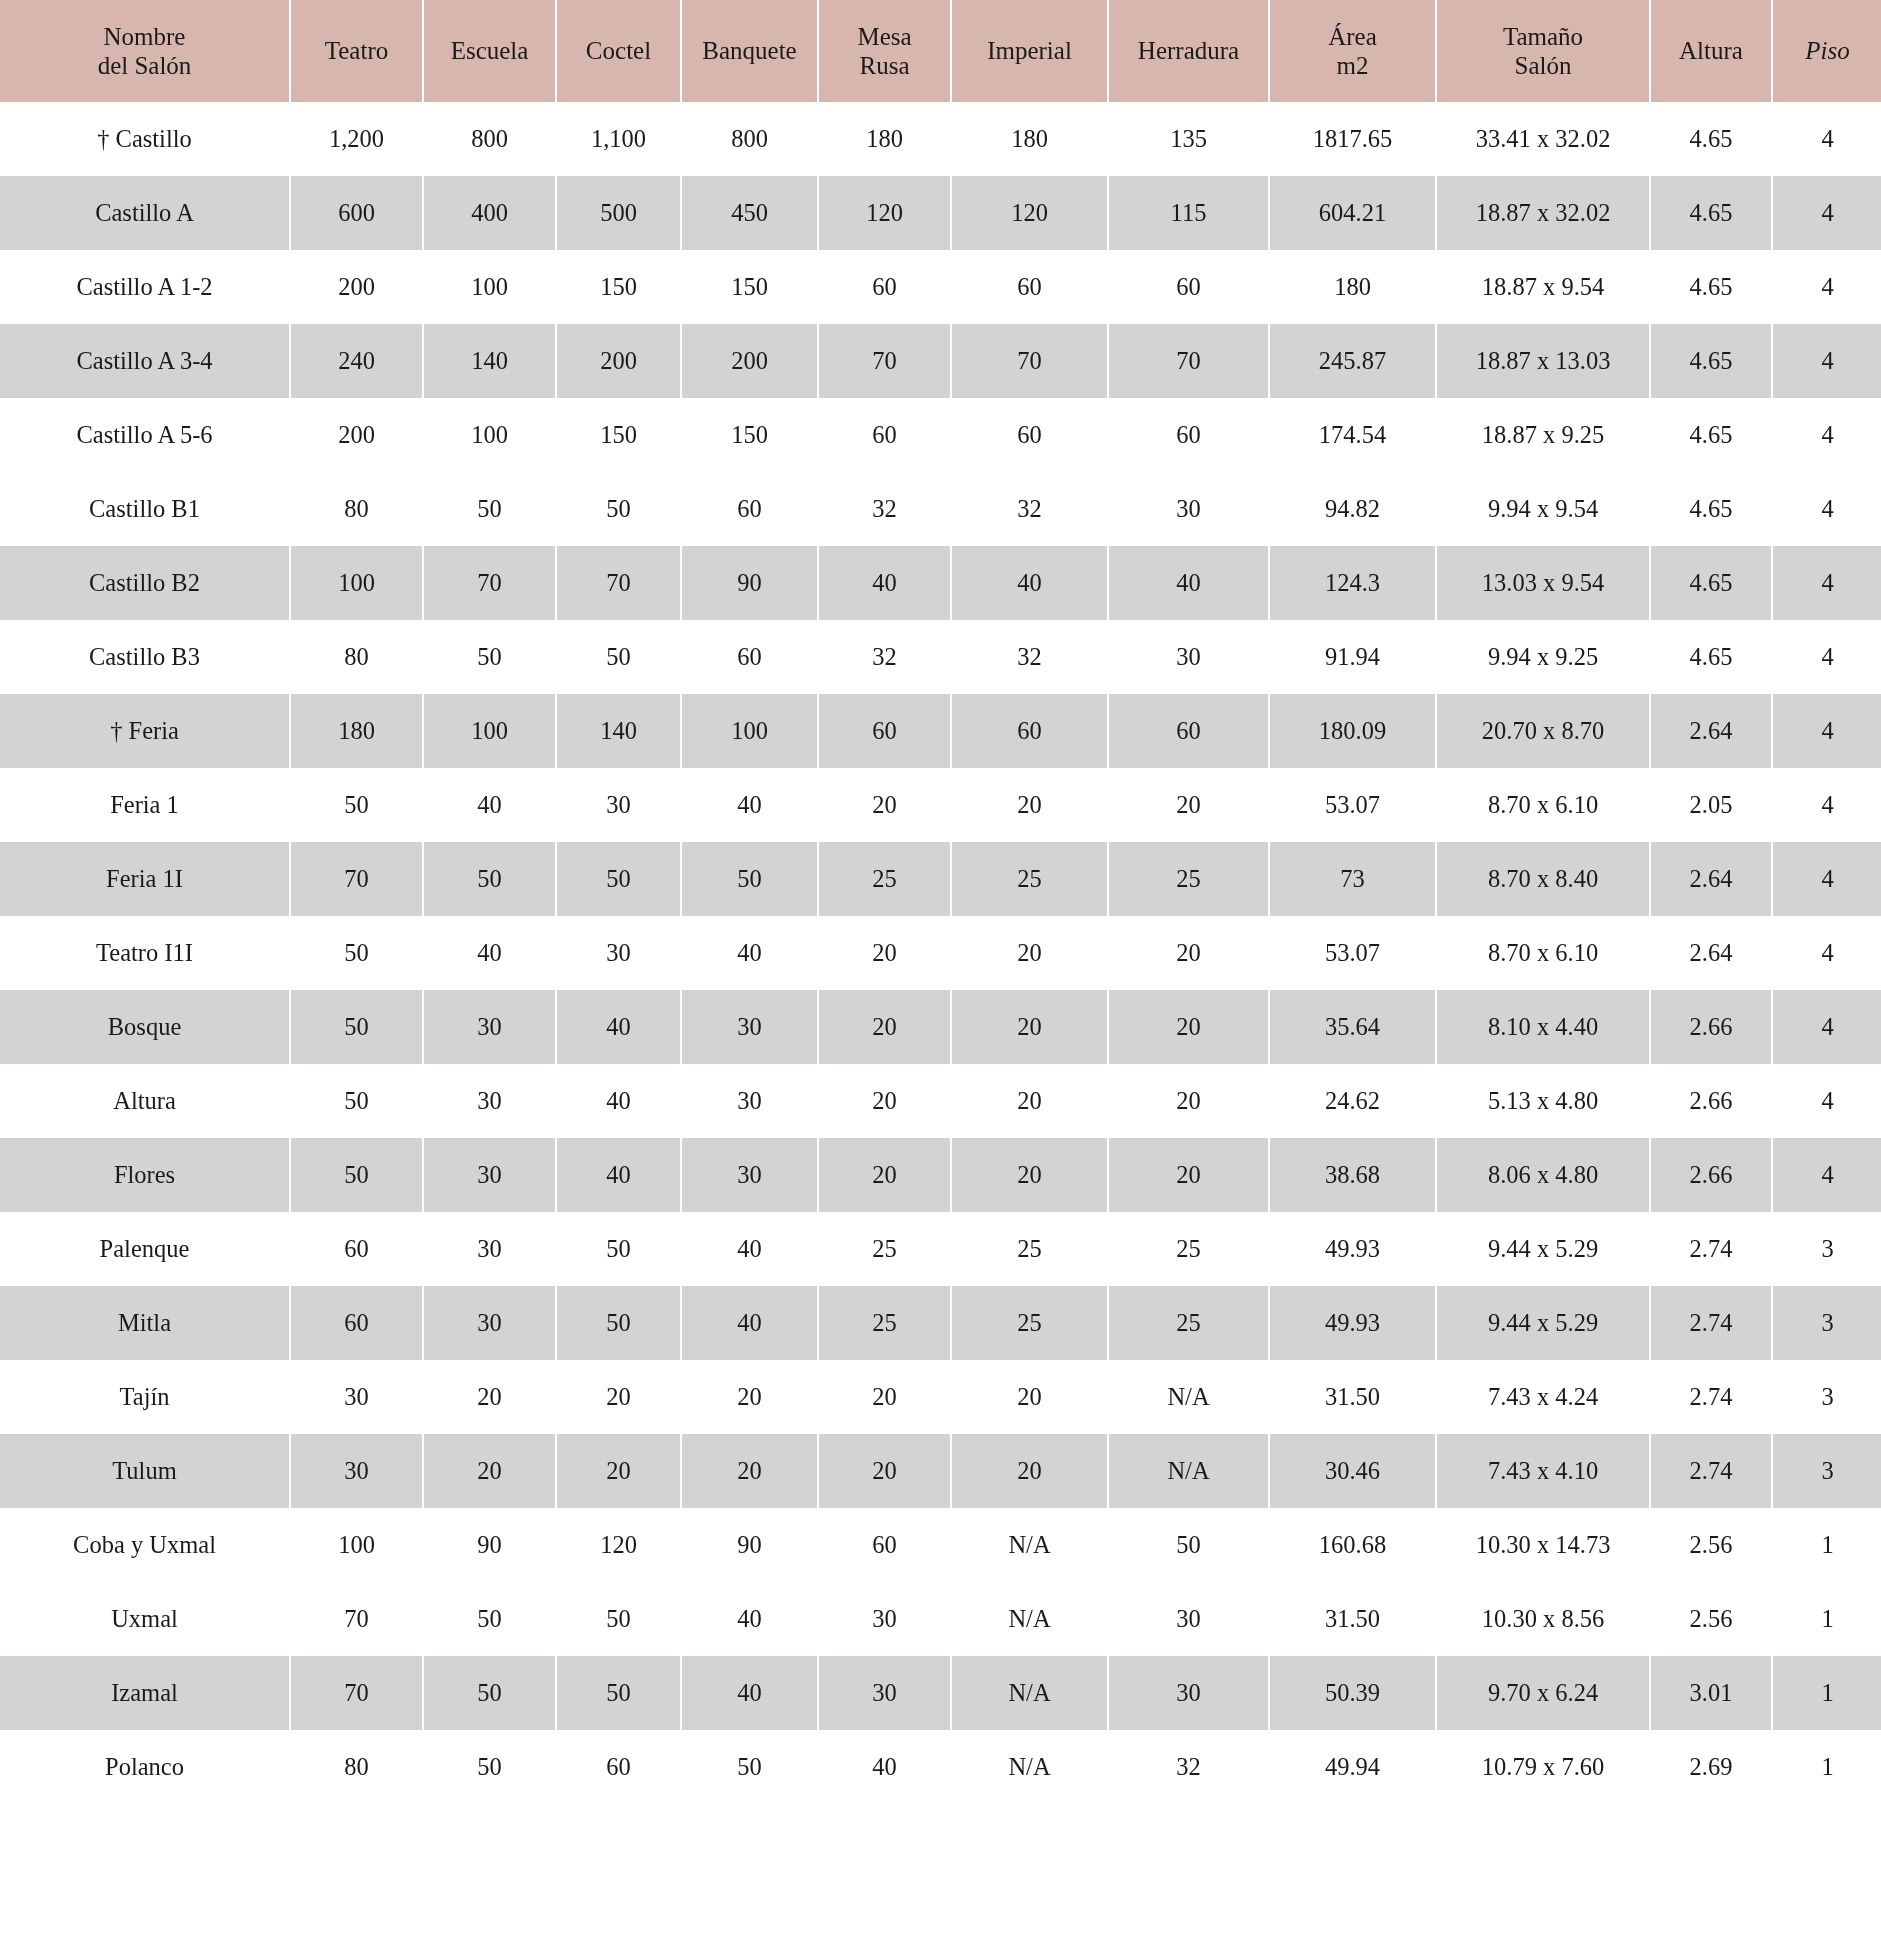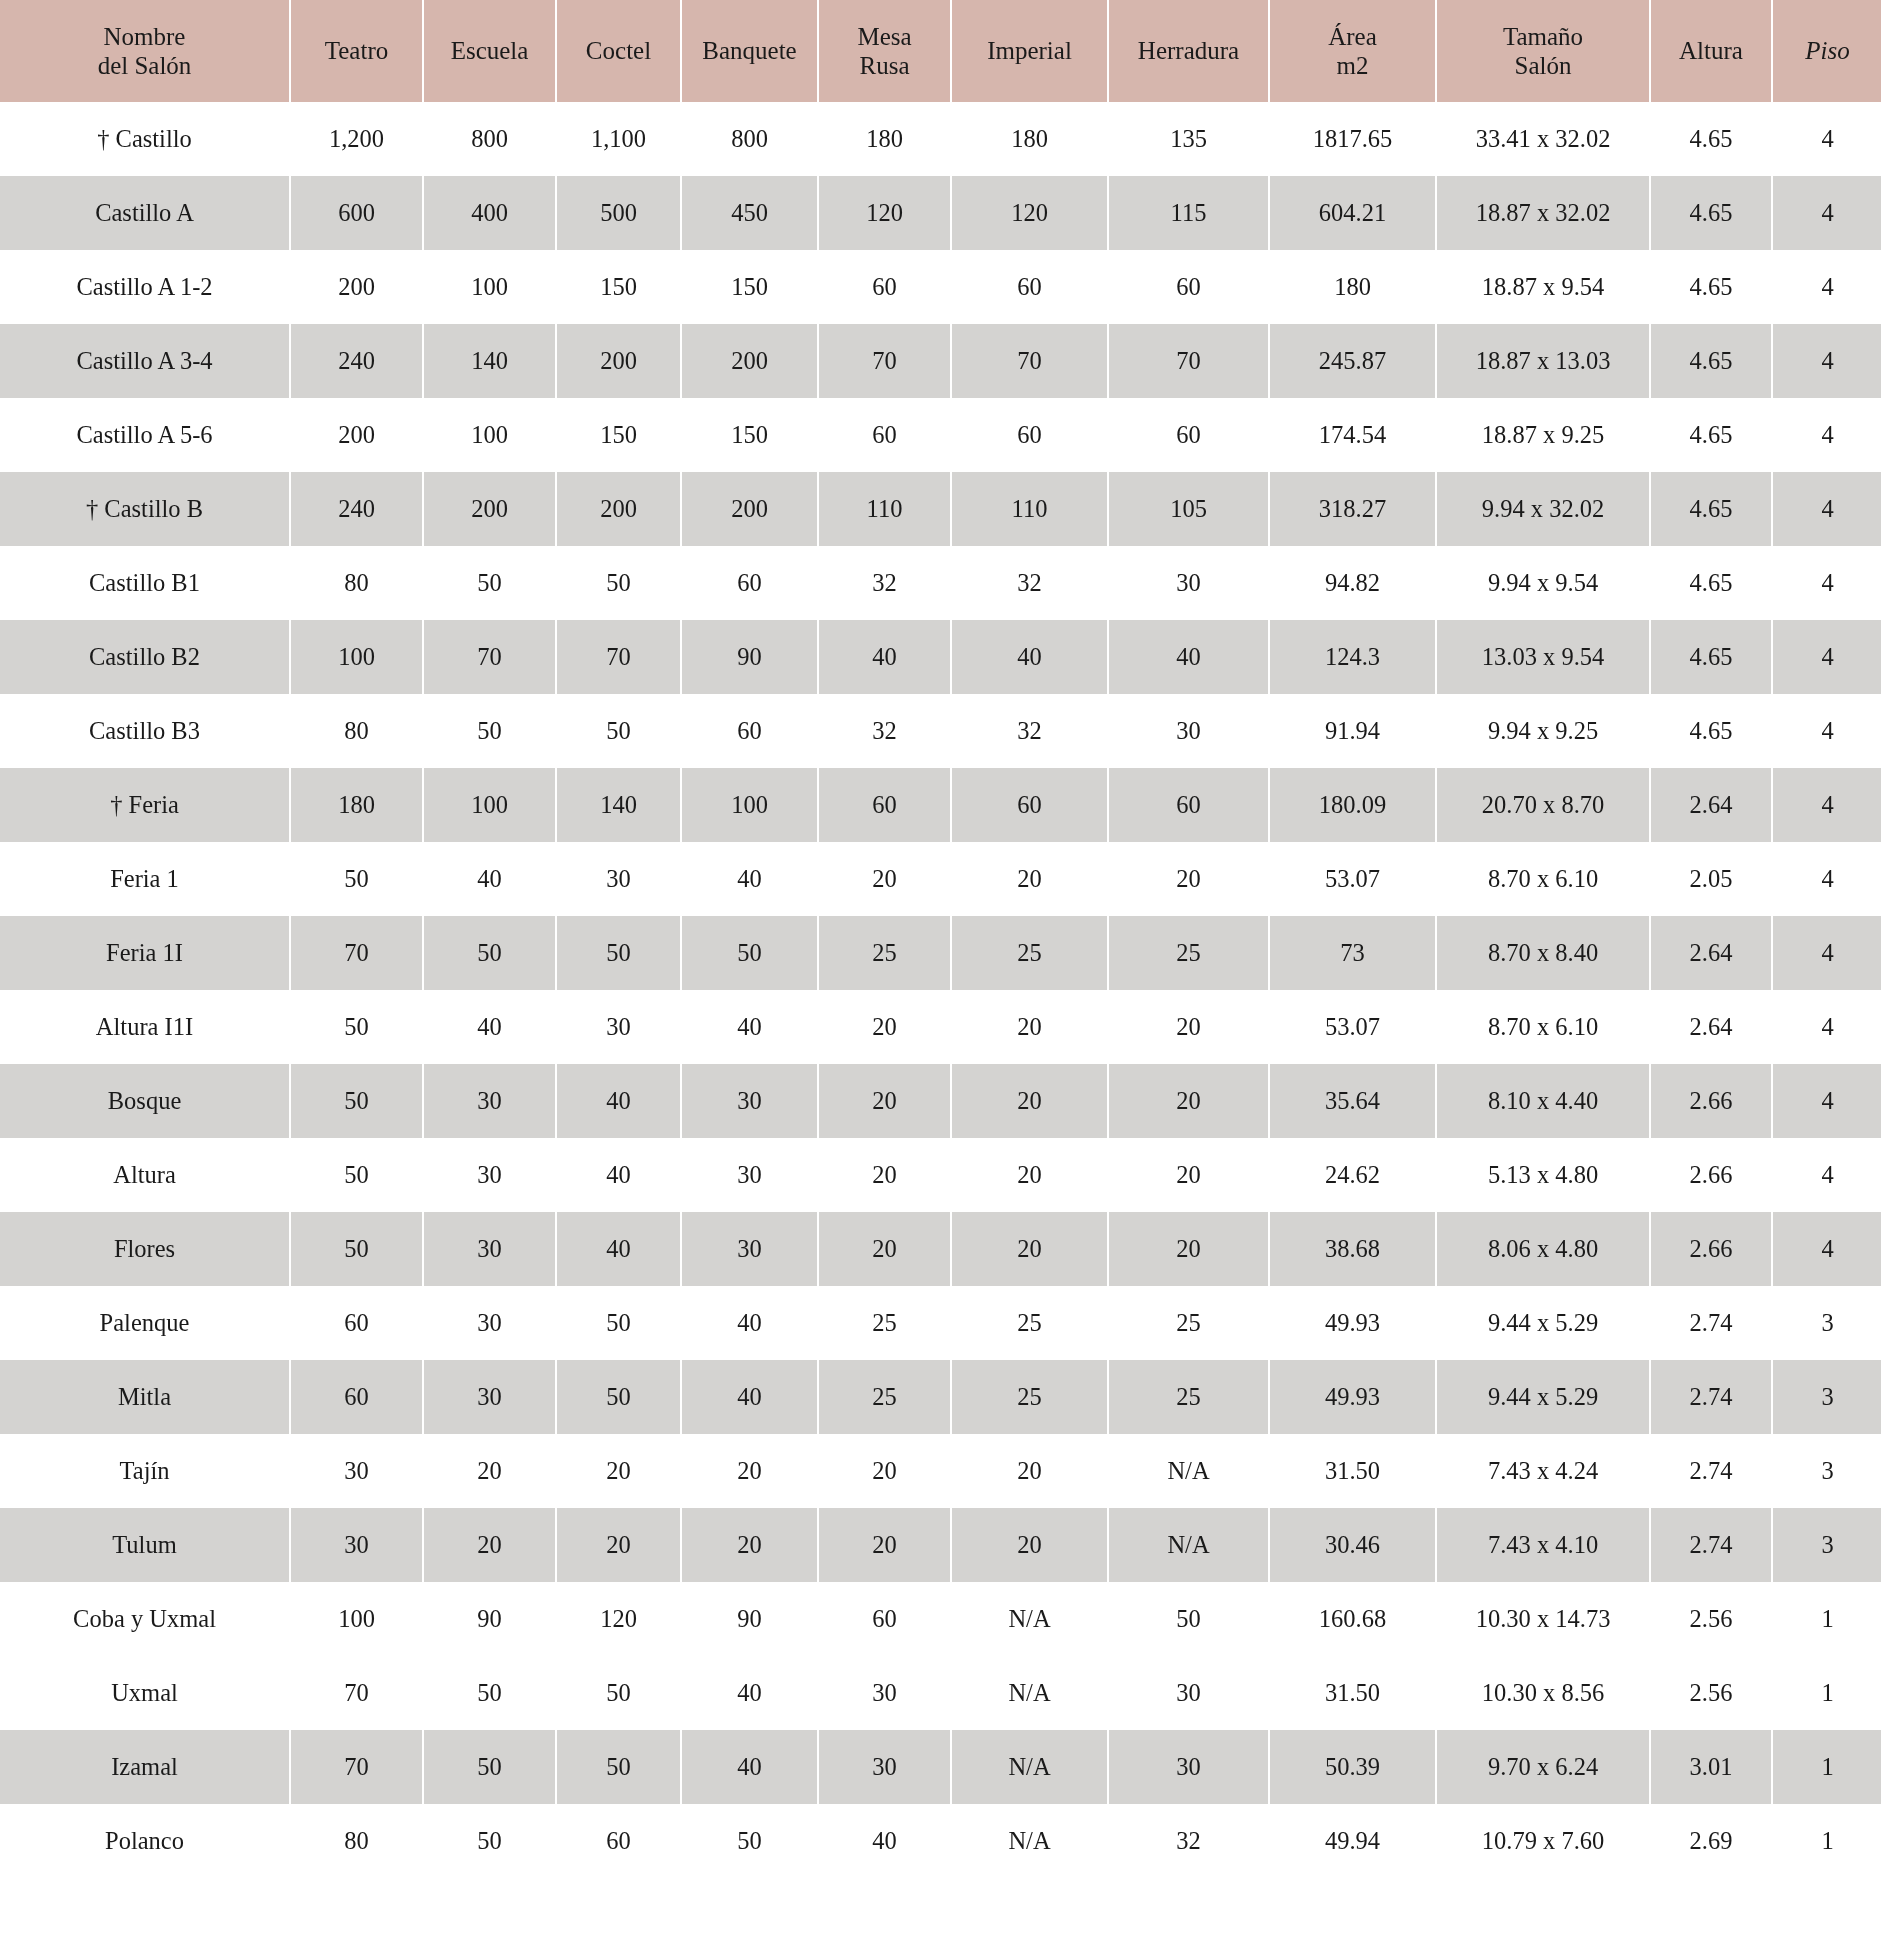--- a/index.html
+++ b/index.html
@@ -206,34 +206,20 @@
           <td>150</td>
           <td>150</td>
           <td>60</td>
           <td>60</td>
           <td>60</td>
           <td>174.54</td>
           <td>18.87 x 9.25</td>
           <td>4.65</td>
           <td>4</td>
         </tr>
-        <tr class="even">
-          <td>† Castillo B</td>
-          <td>240</td>
-          <td>200</td>
-          <td>200</td>
-          <td>200</td>
-          <td>110</td>
-          <td>110</td>
-          <td>105</td>
-          <td>318.27</td>
-          <td>9.94 x 32.02</td>
-          <td>4.65</td>
-          <td>4</td>
-        </tr>
         <tr class="odd">
           <td>Castillo B1</td>
           <td>80</td>
           <td>50</td>
           <td>50</td>
           <td>60</td>
           <td>32</td>
           <td>32</td>
           <td>30</td>
           <td>94.82</td>
@@ -305,21 +291,21 @@
           <td>50</td>
           <td>25</td>
           <td>25</td>
           <td>25</td>
           <td>73</td>
           <td>8.70 x 8.40</td>
           <td>2.64</td>
           <td>4</td>
         </tr>
         <tr class="odd">
-          <td>Altura I1I</td>
+          <td>Teatro I1I</td>
           <td>50</td>
           <td>40</td>
           <td>30</td>
           <td>40</td>
           <td>20</td>
           <td>20</td>
           <td>20</td>
           <td>53.07</td>
           <td>8.70 x 6.10</td>
           <td>2.64</td>

